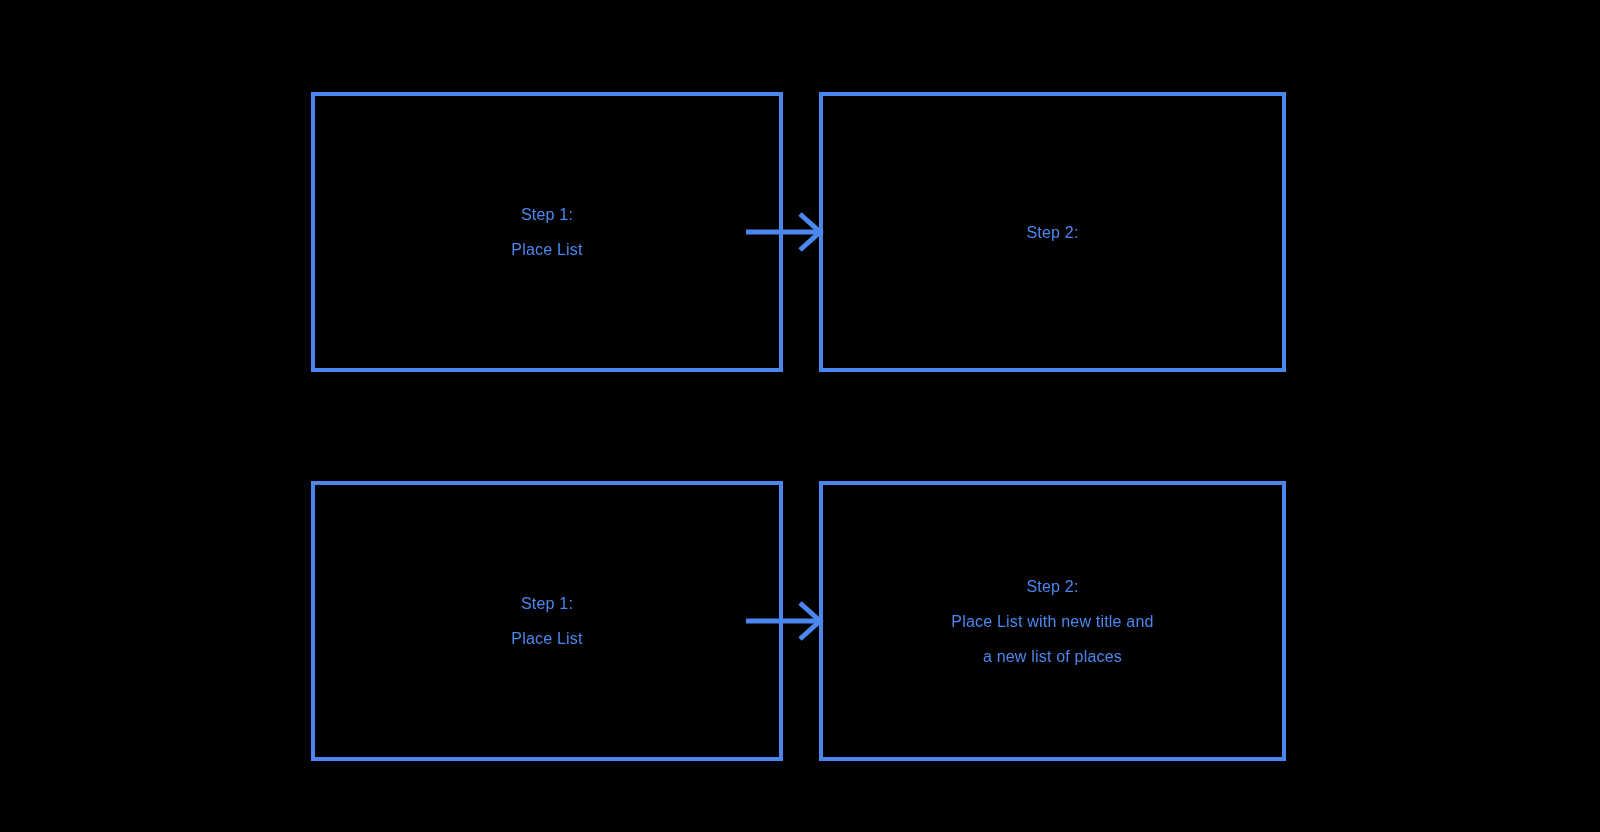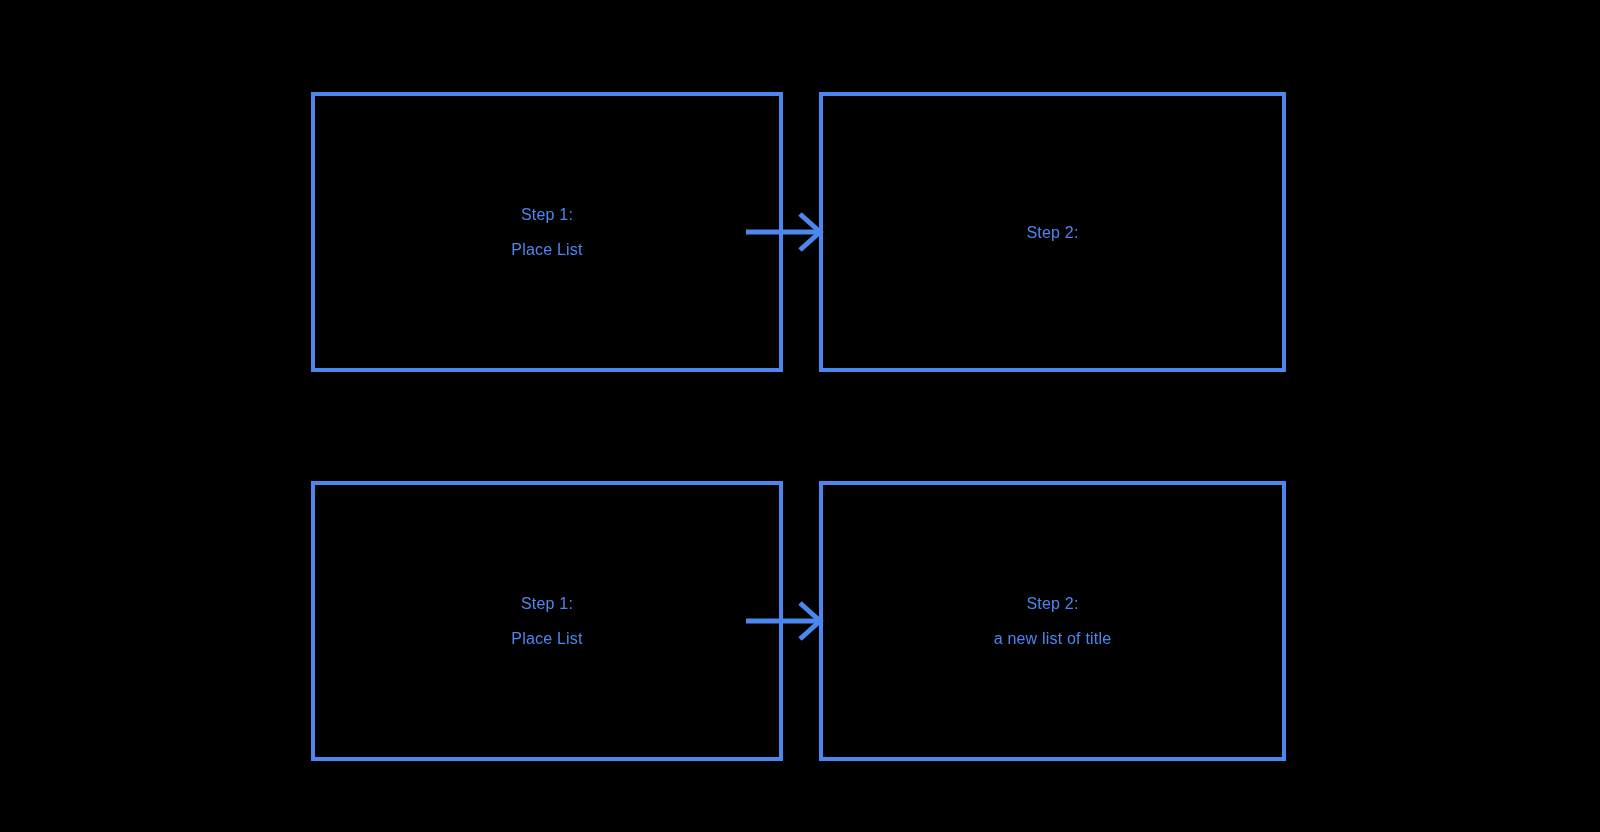--- a/index.html
+++ b/index.html
@@ -78,17 +78,18 @@
   </div>
 
   <svg class="arrow" style="left:742px; top:599px;" width="82" height="44" viewBox="0 0 82 44">
     <line x1="4" y1="22" x2="76" y2="22"></line>
     <polyline points="58,4 78,22 58,40"></polyline>
   </svg>
 
   <div class="flow-box" style="left:819px; top:481px; width:467px; height:280px;">
     <div class="box-label">
       <div>Step 2:</div>
-      <div>a new list of title</div>
+      <div>Place List with new title and</div>
+      <div>a new list of places</div>
     </div>
   </div>
 
 </div>
 
 </body></html>

